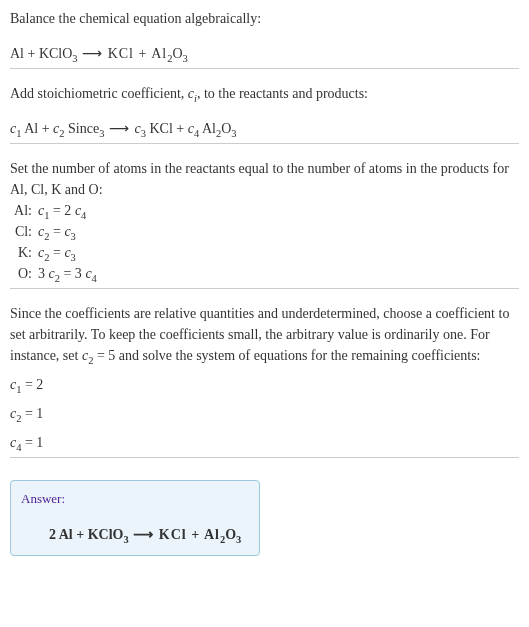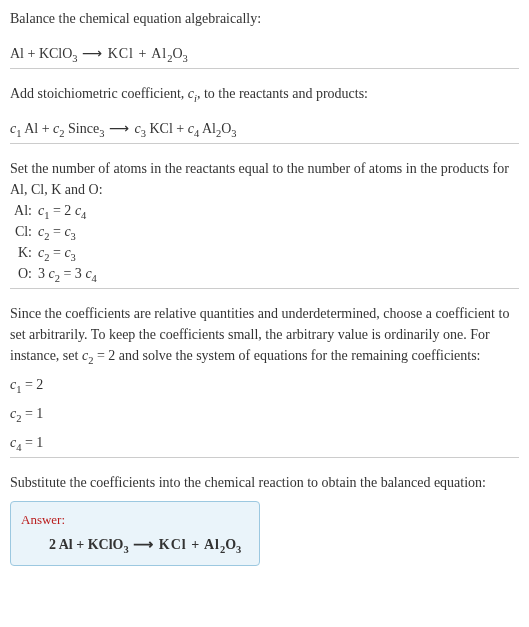--- a/index.html
+++ b/index.html
@@ -43,23 +43,23 @@
     .answer-box {
       border: 1px solid #9cc8e0;
       background: #eaf4fa;
       border-radius: 4px;
       padding: 8px 10px 10px 10px;
       margin-top: 8px;
       display: inline-block;
       min-width: 250px;
     }
     .answer-label {
-      color: #b91c1c;
+      color: #4c1d95;
       font-size: 13px;
-      margin-bottom: 4px;
+      margin-bottom: 15px;
     }
     .answer-eq {
       padding-left: 28px;
       font-weight: bold;
     }
     sub {
       font-size: 0.75em;
       vertical-align: sub;
       line-height: 0;
     }
@@ -106,30 +106,29 @@
       </div>
       <div class="table-row">
         <div class="table-elem">O:</div>
         <div><span>3 </span><span class="ital">c</span><sub>2</sub><span> = 3 </span><span class="ital">c</span><sub>4</sub></div>
       </div>
     </div>
 </div>
 
 <div class="section">
   <div>
-    <span>Since the coefficients are relative quantities and underdetermined, choose a coefficient to set arbitrarily. To keep the coefficients small, the arbitrary value is ordinarily one. For instance, set </span><span class="ital">c</span><sub>2</sub><span> = 2 and solve the system of equations for the remaining coefficients:</span>
+    <span>Since the coefficients are relative quantities and underdetermined, choose a coefficient to set arbitrarily. To keep the coefficients small, the arbitrary value is ordinarily one. For instance, set </span><span class="ital">c</span><sub>2</sub><span> = 5 and solve the system of equations for the remaining coefficients:</span>
   </div>
   <div id="coef-lines">
       <div class="coef-line"><span class="ital">c</span><sub>1</sub><span> = 2</span></div>
       <div class="coef-line"><span class="ital">c</span><sub>2</sub><span> = 1</span></div>
       <div class="coef-line"><span class="ital">c</span><sub>4</sub><span> = 1</span></div>
     </div>
 </div>
 
 <div class="section last">
-  <div>Substitute the coefficients into the chemical reaction to obtain the balanced equation:</div>
   <div class="answer-box">
     <div class="answer-label">Answer:</div>
     <div class="answer-eq">
       <span>2 Al + KClO</span><sub>3</sub><span class="arrow">  ⟶  KCl + Al</span><sub>2</sub><span>O</span><sub>3</sub>
     </div>
   </div>
 </div>
 
 </body></html>

